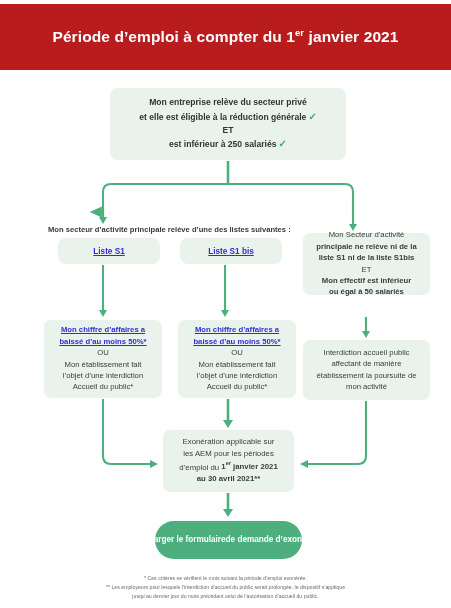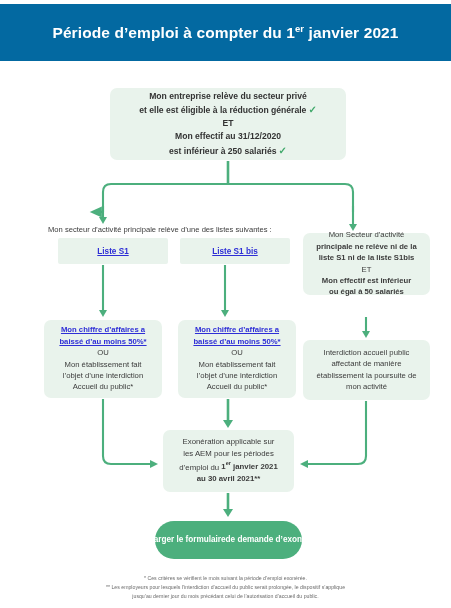--- a/index.html
+++ b/index.html
@@ -21,22 +21,22 @@
     height: 608px;
     background: #ffffff;
   }
 
   
   .header-band {
     position: absolute;
     left: 0;
     top: 4px;
     width: 451px;
-    height: 57px;
-    background: #0369a1;
+    height: 66px;
+    background: #b91c1c;
     display: flex;
     align-items: center;
     justify-content: center;
   }
   .header-title {
     color: #ffffff;
     font-size: 15.5px;
     font-weight: bold;
     letter-spacing: 0.1px;
     text-align: center;
@@ -82,33 +82,33 @@
     font-size: 10px;
     padding-left: 2px;
   }
 
   
   .caption {
     position: absolute;
     left: 48px;
     top: 225px;
     font-size: 7.6px;
-    font-weight: normal;
+    font-weight: bold;
     color: #3b3b3b;
     white-space: nowrap;
   }
 
   
   .list-box {
     position: absolute;
-    width: 110px;
+    width: 102px;
     height: 26px;
     top: 238px;
     background: #e9f3ec;
-    border-radius: 2px;
+    border-radius: 8px;
     display: flex;
     align-items: center;
     justify-content: center;
   }
   #list-box-s1 { left: 58px; }
   #list-box-s1bis { left: 180px; }
   .list-link {
     color: #2e2ed6;
     font-size: 8.2px;
     font-weight: bold;
@@ -269,21 +269,20 @@
     <polygon points="308,460 308,468 300,464" fill="#4caf7d"></polygon>
 
     <path d="M228,493 L228,512" stroke="#4caf7d" stroke-width="2.6" fill="none"></path>
     <polygon points="223,509 233,509 228,517" fill="#4caf7d"></polygon>
   </svg>
 
   <div class="box" id="box-top">
     <span class="ln">Mon entreprise relève du secteur privé</span>
     <span class="ln"><span>et elle est éligible à la réduction générale</span><span class="check">✓</span></span>
     <span class="ln">ET</span>
-    <span class="ln">Mon effectif au 31/12/2020</span>
     <span class="ln"><span>est inférieur à 250 salariés</span><span class="check">✓</span></span>
   </div>
 
   <div class="caption">Mon secteur d’activité principale relève d’une des listes suivantes :</div>
 
   <div class="list-box" id="list-box-s1">
     <span class="list-link">Liste S1</span>
   </div>
   <div class="list-box" id="list-box-s1bis">
     <span class="list-link">Liste S1 bis</span>

